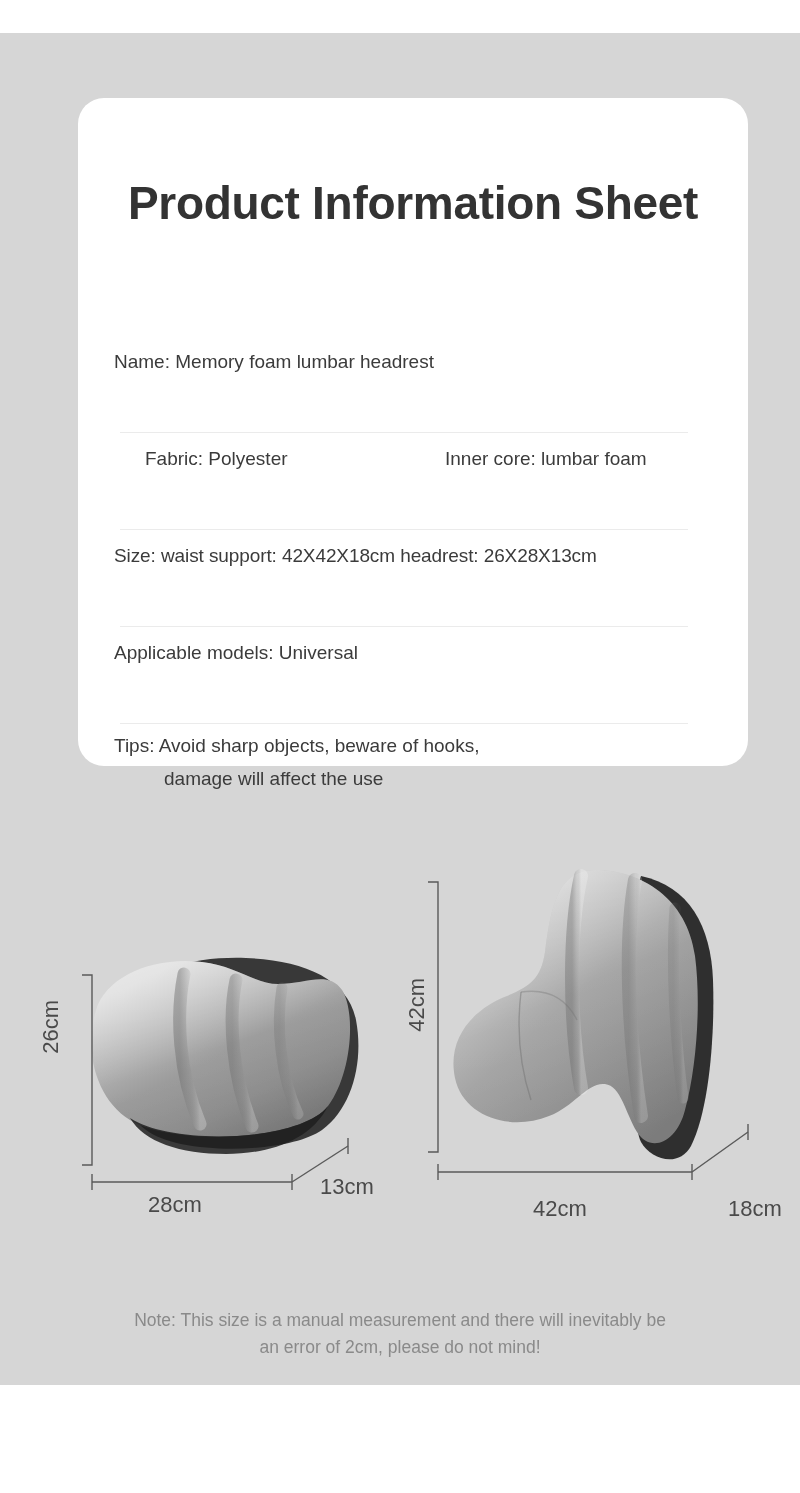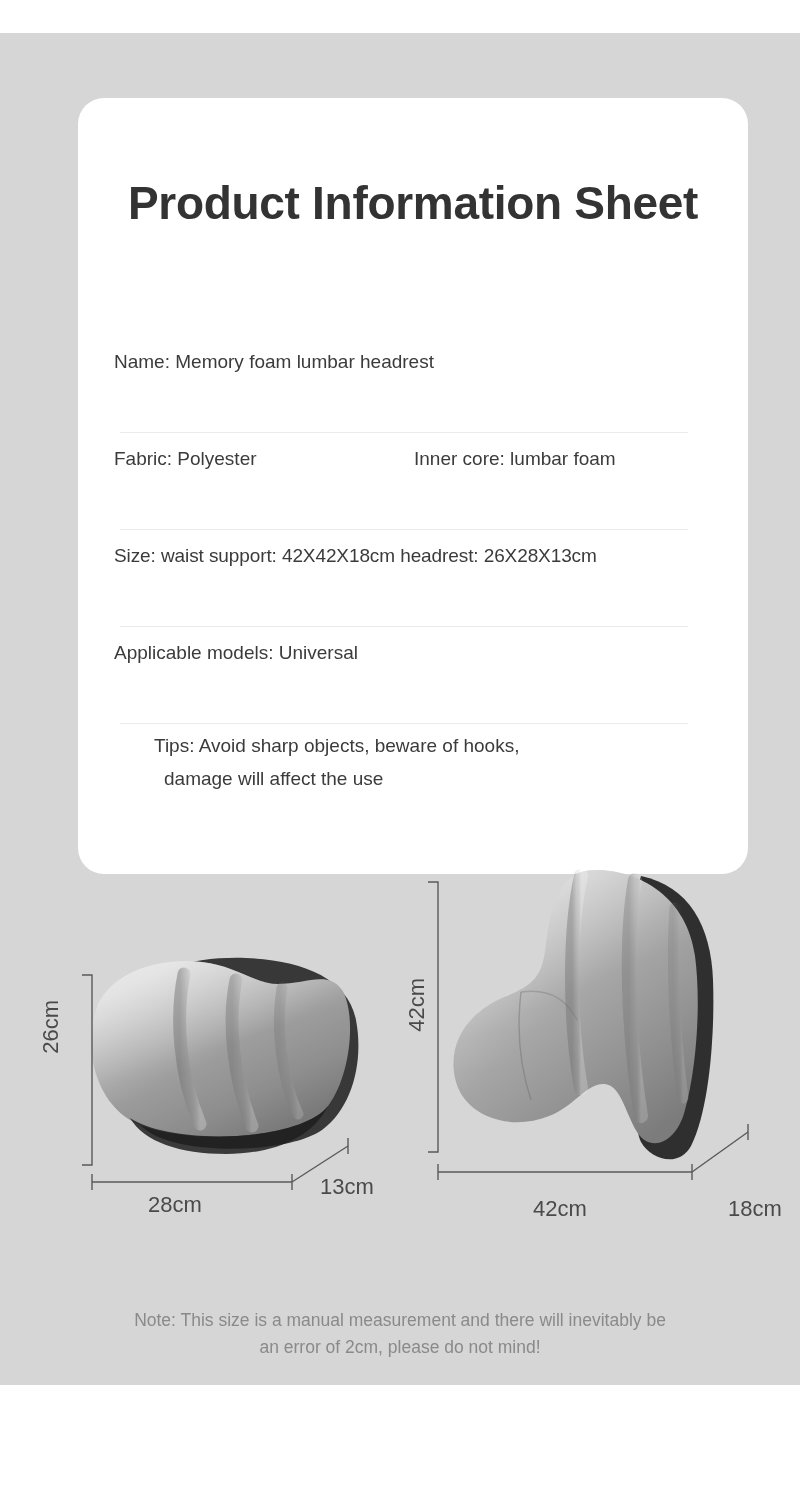--- a/index.html
+++ b/index.html
@@ -31,21 +31,21 @@
     height: 1352px;
     background: #d6d6d6;
   }
 
   
   .info-card {
     position: absolute;
     left: 78px;
     top: 98px;
     width: 670px;
-    height: 776px;
+    height: 668px;
     background: #ffffff;
     border-radius: 26px;
     box-sizing: border-box;
   }
   .card-title {
     position: absolute;
     left: 16px;
     top: 78px;
     width: 638px;
     text-align: center;
@@ -86,30 +86,30 @@
     bottom: 0;
     height: 1px;
     background: #ebebeb;
   }
 
   .spec-left  { flex: 0 0 auto; }
   .spec-right { flex: 0 0 auto; }
 
   
   .row-name  .spec-left { margin-left: 0; }
-  .row-mat   .spec-left { width: 300px; }
+  .row-mat   .spec-left { width: 300px; margin-left: 31px; }
   .row-size  .spec-left { letter-spacing: -0.1px; }
   .row-model .spec-left { width: 340px; }
 
   .tips-row .row-inner {
     display: block;
     white-space: normal;
     top: 10px;
   }
-  .tips-line1 { display: block; margin-left: 40px; }
+  .tips-line1 { display: block; }
   .tips-line2 { display: block; padding-left: 50px; margin-top: 8px; }
 
   
   .products {
     position: absolute;
     left: 0;
     top: 840px;
     width: 800px;
     height: 420px;
   }

